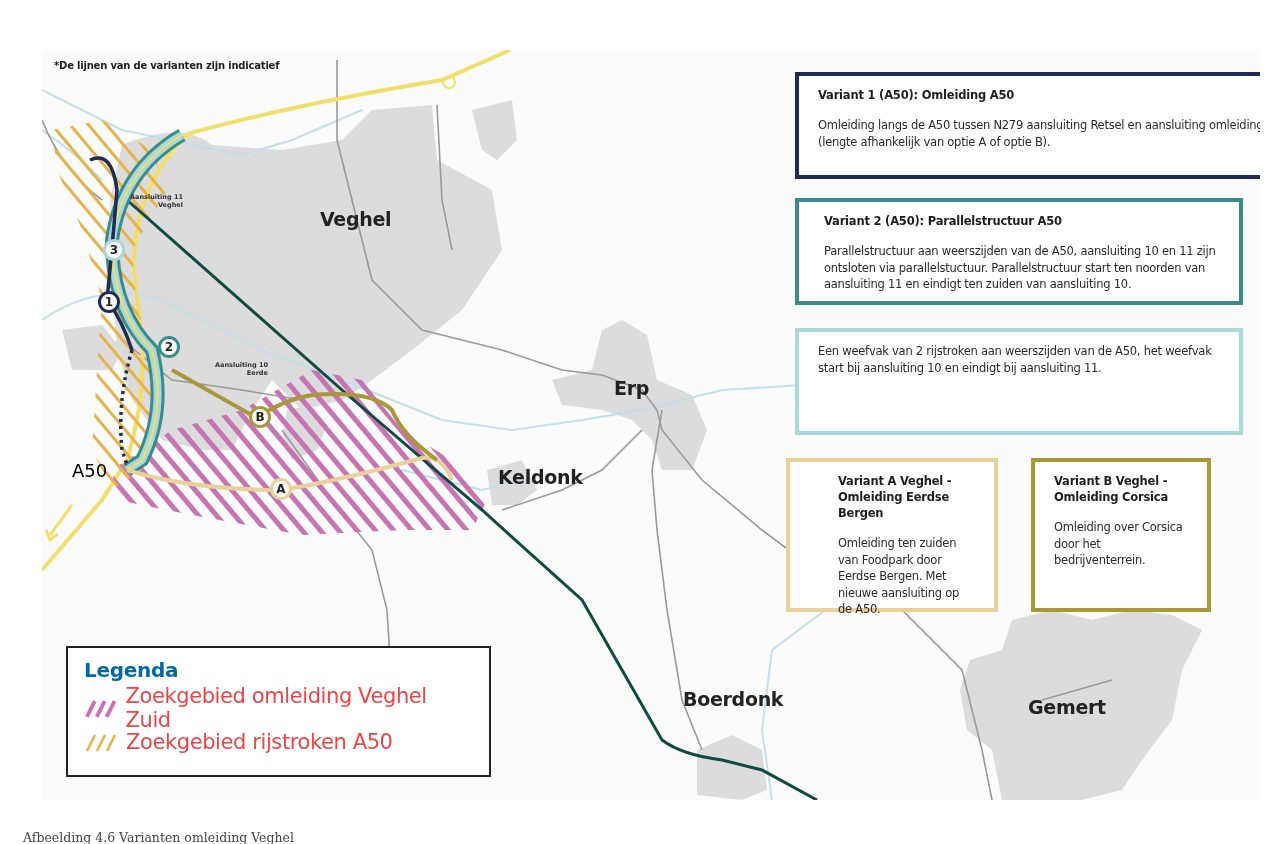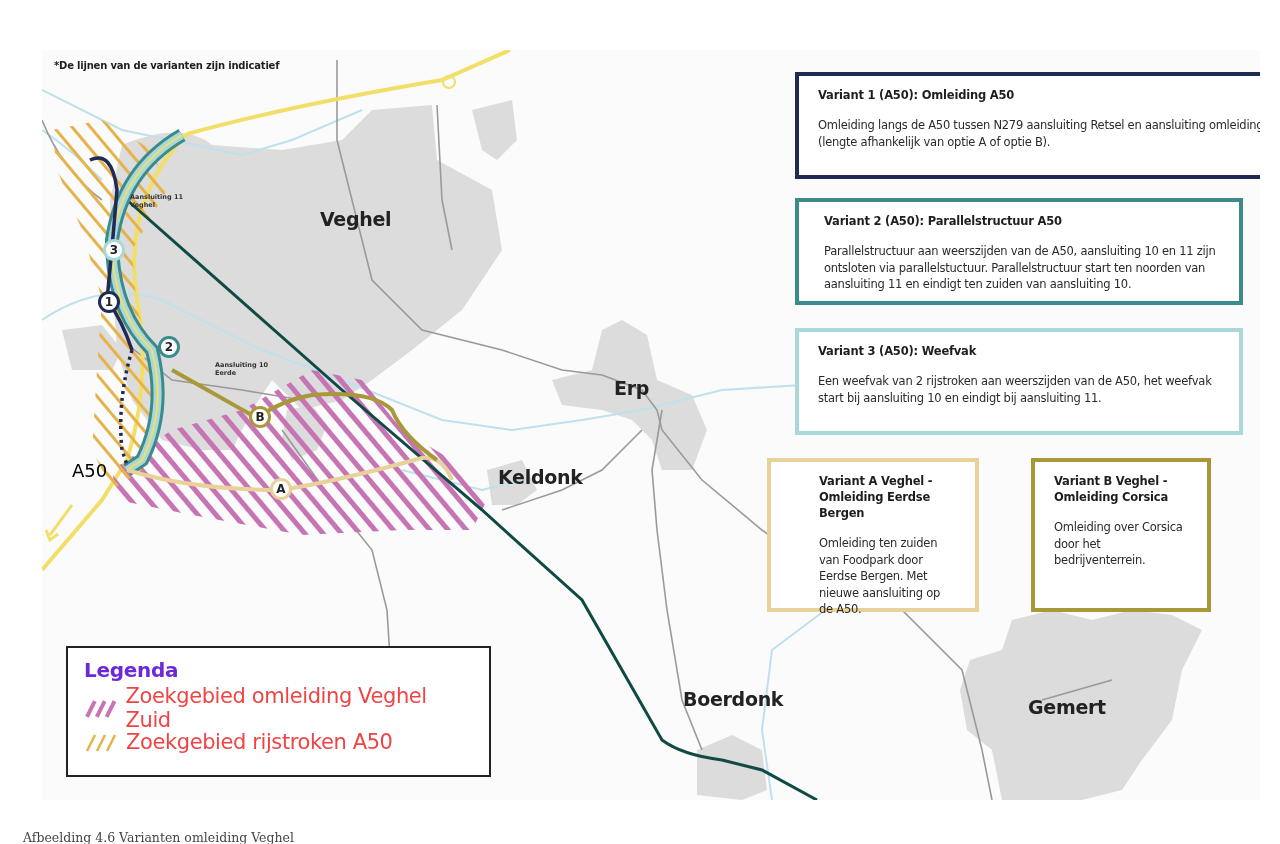--- a/index.html
+++ b/index.html
@@ -1,28 +1,28 @@
 <!DOCTYPE html>
 <html><head>
 <meta charset="utf-8">
 <style>
   html, body { margin:0; padding:0; background:#ffffff; }
   body { width:1280px; height:844px; position:relative; overflow:hidden; font-family:"Liberation Sans", sans-serif; color:#1e1e1e; }
   #map-frame { position:absolute; left:42px; top:50px; width:1218px; height:750px; background:#fbfbfb; overflow:hidden; }
   #map-svg { position:absolute; left:0; top:0; }
   .town-label { position:absolute; font-family:"DejaVu Sans", sans-serif; font-weight:bold; color:#222; font-size:19px; letter-spacing:-0.3px; }
-  .small-label { position:absolute; font-family:"DejaVu Sans", sans-serif; font-weight:bold; color:#333; font-size:6.5px; text-align:left; line-height:8px; }
+  .small-label { position:absolute; font-family:"DejaVu Sans", sans-serif; font-weight:bold; color:#333; font-size:6.5px; text-align:right; line-height:8px; }
   .note { position:absolute; left:12px; top:10px; font-family:"DejaVu Sans", sans-serif; font-weight:bold; font-size:10px; color:#1e1e1e; letter-spacing:-0.2px; }
   .a50-label { position:absolute; font-family:"DejaVu Sans", sans-serif; font-size:18px; color:#000000; }
   .marker { position:absolute; width:22px; height:22px; border-radius:50%; background:#fff; box-sizing:border-box; display:flex; align-items:center; justify-content:center; font-family:"DejaVu Sans", sans-serif; font-weight:bold; font-size:12px; color:#222; }
   .vbox { position:absolute; background:#fff; box-sizing:border-box; border-width:4px; border-style:solid; padding:11px 20px 10px 19px; }
   .vbox h3 { margin:0 0 14px 0; font-family:"DejaVu Sans", sans-serif; font-size:11.5px; font-weight:bold; color:#1e1e1e; letter-spacing:-0.2px; line-height:16px; }
   .vbox p { margin:0; font-family:"DejaVu Sans", sans-serif; font-size:11.5px; line-height:16.5px; color:#2a2a2a; letter-spacing:-0.25px; }
   .legend { position:absolute; left:24px; top:596px; width:425px; height:131px; background:#fff; border:2px solid #222; box-sizing:border-box; padding:10px 16px; }
-  .legend h2 { margin:0 0 9px 0; font-family:"DejaVu Sans", sans-serif; font-size:20px; font-weight:bold; color:#6d28d9; letter-spacing:-0.3px; }
+  .legend h2 { margin:0 0 9px 0; font-family:"DejaVu Sans", sans-serif; font-size:20px; font-weight:bold; color:#0369a1; letter-spacing:-0.3px; }
   .legend-row { display:flex; align-items:center; height:34px; }
   .legend-swatch { width:34px; height:22px; margin-right:8px; }
   .legend-text { font-family:"DejaVu Sans", sans-serif; font-size:21px; color:#ef4444; letter-spacing:-0.4px; }
   .caption { position:absolute; left:0; width:1280px; top:830px; text-align:left; font-family:"DejaVu Serif", serif; font-size:12.5px; color:#444;margin-left:23px; }
 </style>
 </head>
 <body>
 
 <div id="map-frame">
   <svg id="map-svg" width="1218" height="750" viewBox="0 0 1218 750">
@@ -118,24 +118,23 @@
 
   <div class="vbox" style="left:753px; top:22px; width:524px; height:107px; border-color:#1f2a55;">
     <h3>Variant 1 (A50): Omleiding A50</h3>
     <p>Omleiding langs de A50 tussen N279 aansluiting Retsel en aansluiting omleiding (lengte afhankelijk van optie A of optie B).</p>
   </div>
   <div class="vbox" style="left:753px; top:148px; width:448px; height:107px; border-color:#3b8a8c;padding-left:25px;">
     <h3>Variant 2 (A50): Parallelstructuur A50</h3>
     <p>Parallelstructuur aan weerszijden van de A50, aansluiting 10 en 11 zijn ontsloten via parallelstuctuur. Parallelstructuur start ten noorden van aansluiting 11 en eindigt ten zuiden van aansluiting 10.</p>
   </div>
   <div class="vbox" style="left:753px; top:278px; width:448px; height:107px; border-color:#a9d8da;">
-    <h3>Variant 3 (A50): Weefvak</h3>
     <p>Een weefvak van 2 rijstroken aan weerszijden van de A50, het weefvak start bij aansluiting 10 en eindigt bij aansluiting 11.</p>
   </div>
-  <div class="vbox" style="left:725px; top:408px; width:212px; height:154px; border-color:#e8d29a;padding-left:48px;">
+  <div class="vbox" style="left:744px; top:408px; width:212px; height:154px; border-color:#e8d29a;padding-left:48px;">
     <h3>Variant A Veghel - Omleiding Eerdse Bergen</h3>
     <p>Omleiding ten zuiden van Foodpark door Eerdse Bergen. Met nieuwe aansluiting op de A50.</p>
   </div>
   <div class="vbox" style="left:989px; top:408px; width:180px; height:154px; border-color:#a8983a;">
     <h3>Variant B Veghel - Omleiding Corsica</h3>
     <p>Omleiding over Corsica door het bedrijventerrein.</p>
   </div>
 
   <div class="legend">
     <h2>Legenda</h2>

